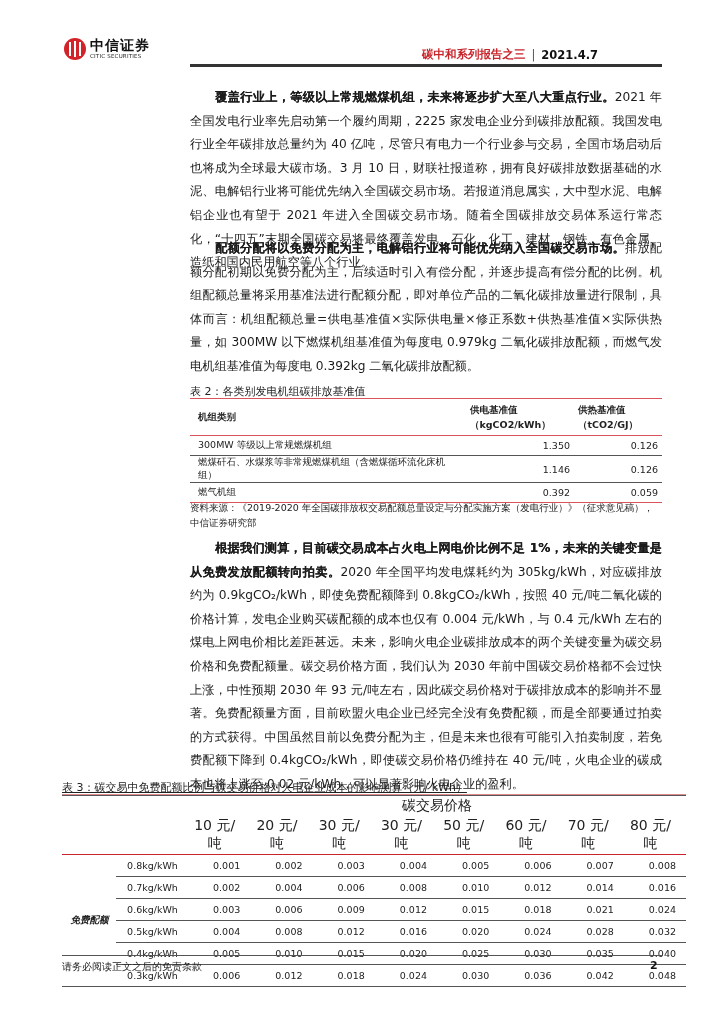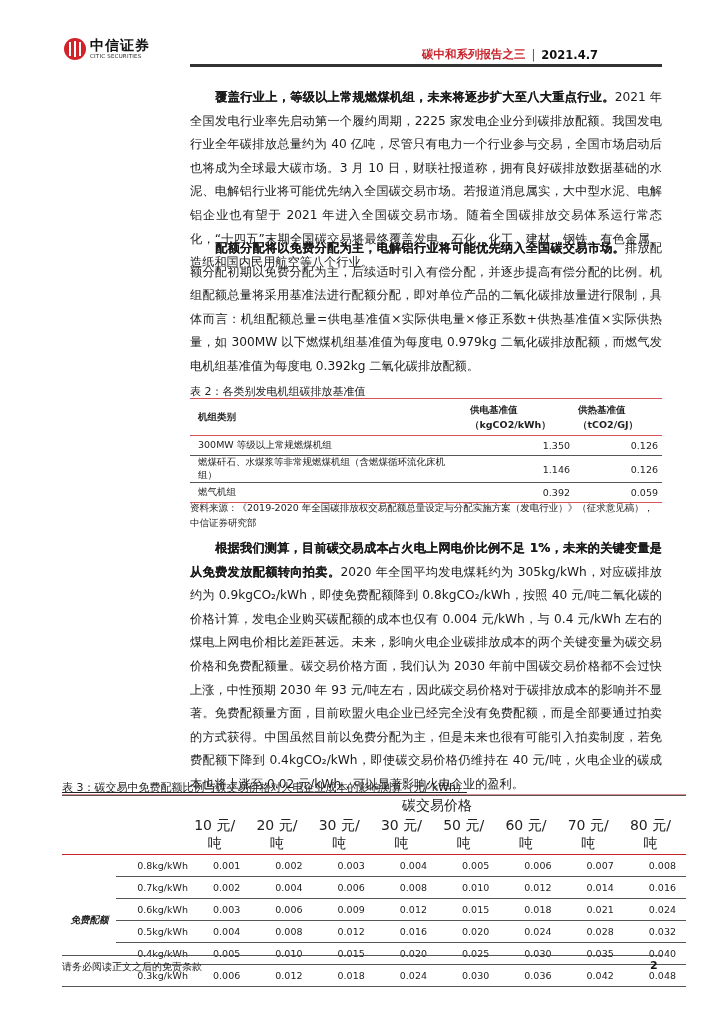--- a/index.html
+++ b/index.html
@@ -49,21 +49,21 @@
 
   .source { position: absolute; left: 190px; top: 500px; width: 472px; font-size: 9.5px; line-height: 15px; color: #222; }
 
   .t3 { left: 62px; top: 794px; width: 624px; }
   .t3 .toprule td { border-top: 1.5px solid #e08a8e; height: 0; padding: 0; }
   .t3 th { font-weight: normal; font-size: 14px; height: 17px; }
   .t3 .grp th { text-align: center; }
   .t3 .cols th { border-bottom: 1.5px solid #c8242b; text-align: center; padding-right: 10px; }
   .t3 td { height: 19px; text-align: right; padding-right: 10px; border-bottom: 1px solid #555; }
   .t3 td.rowlabel { text-align: center; font-weight: bold; padding-right: 0; font-style: italic; }
-  .t3 td.quota { padding-right: 0; }
+  .t3 td.quota { text-align: center; padding-right: 0; }
 
   .footer-rule { position: absolute; left: 62px; top: 955px; width: 600px; height: 1px; background: #555; }
   .footer-left { position: absolute; left: 62px; top: 960px; font-size: 10px; color: #222; }
   .footer-right { position: absolute; left: 650px; top: 959px; font-size: 11px; font-weight: bold; color: #111; }
 </style>
 </head>
 <body>
 
 <div class="header">
   <div class="logo">

